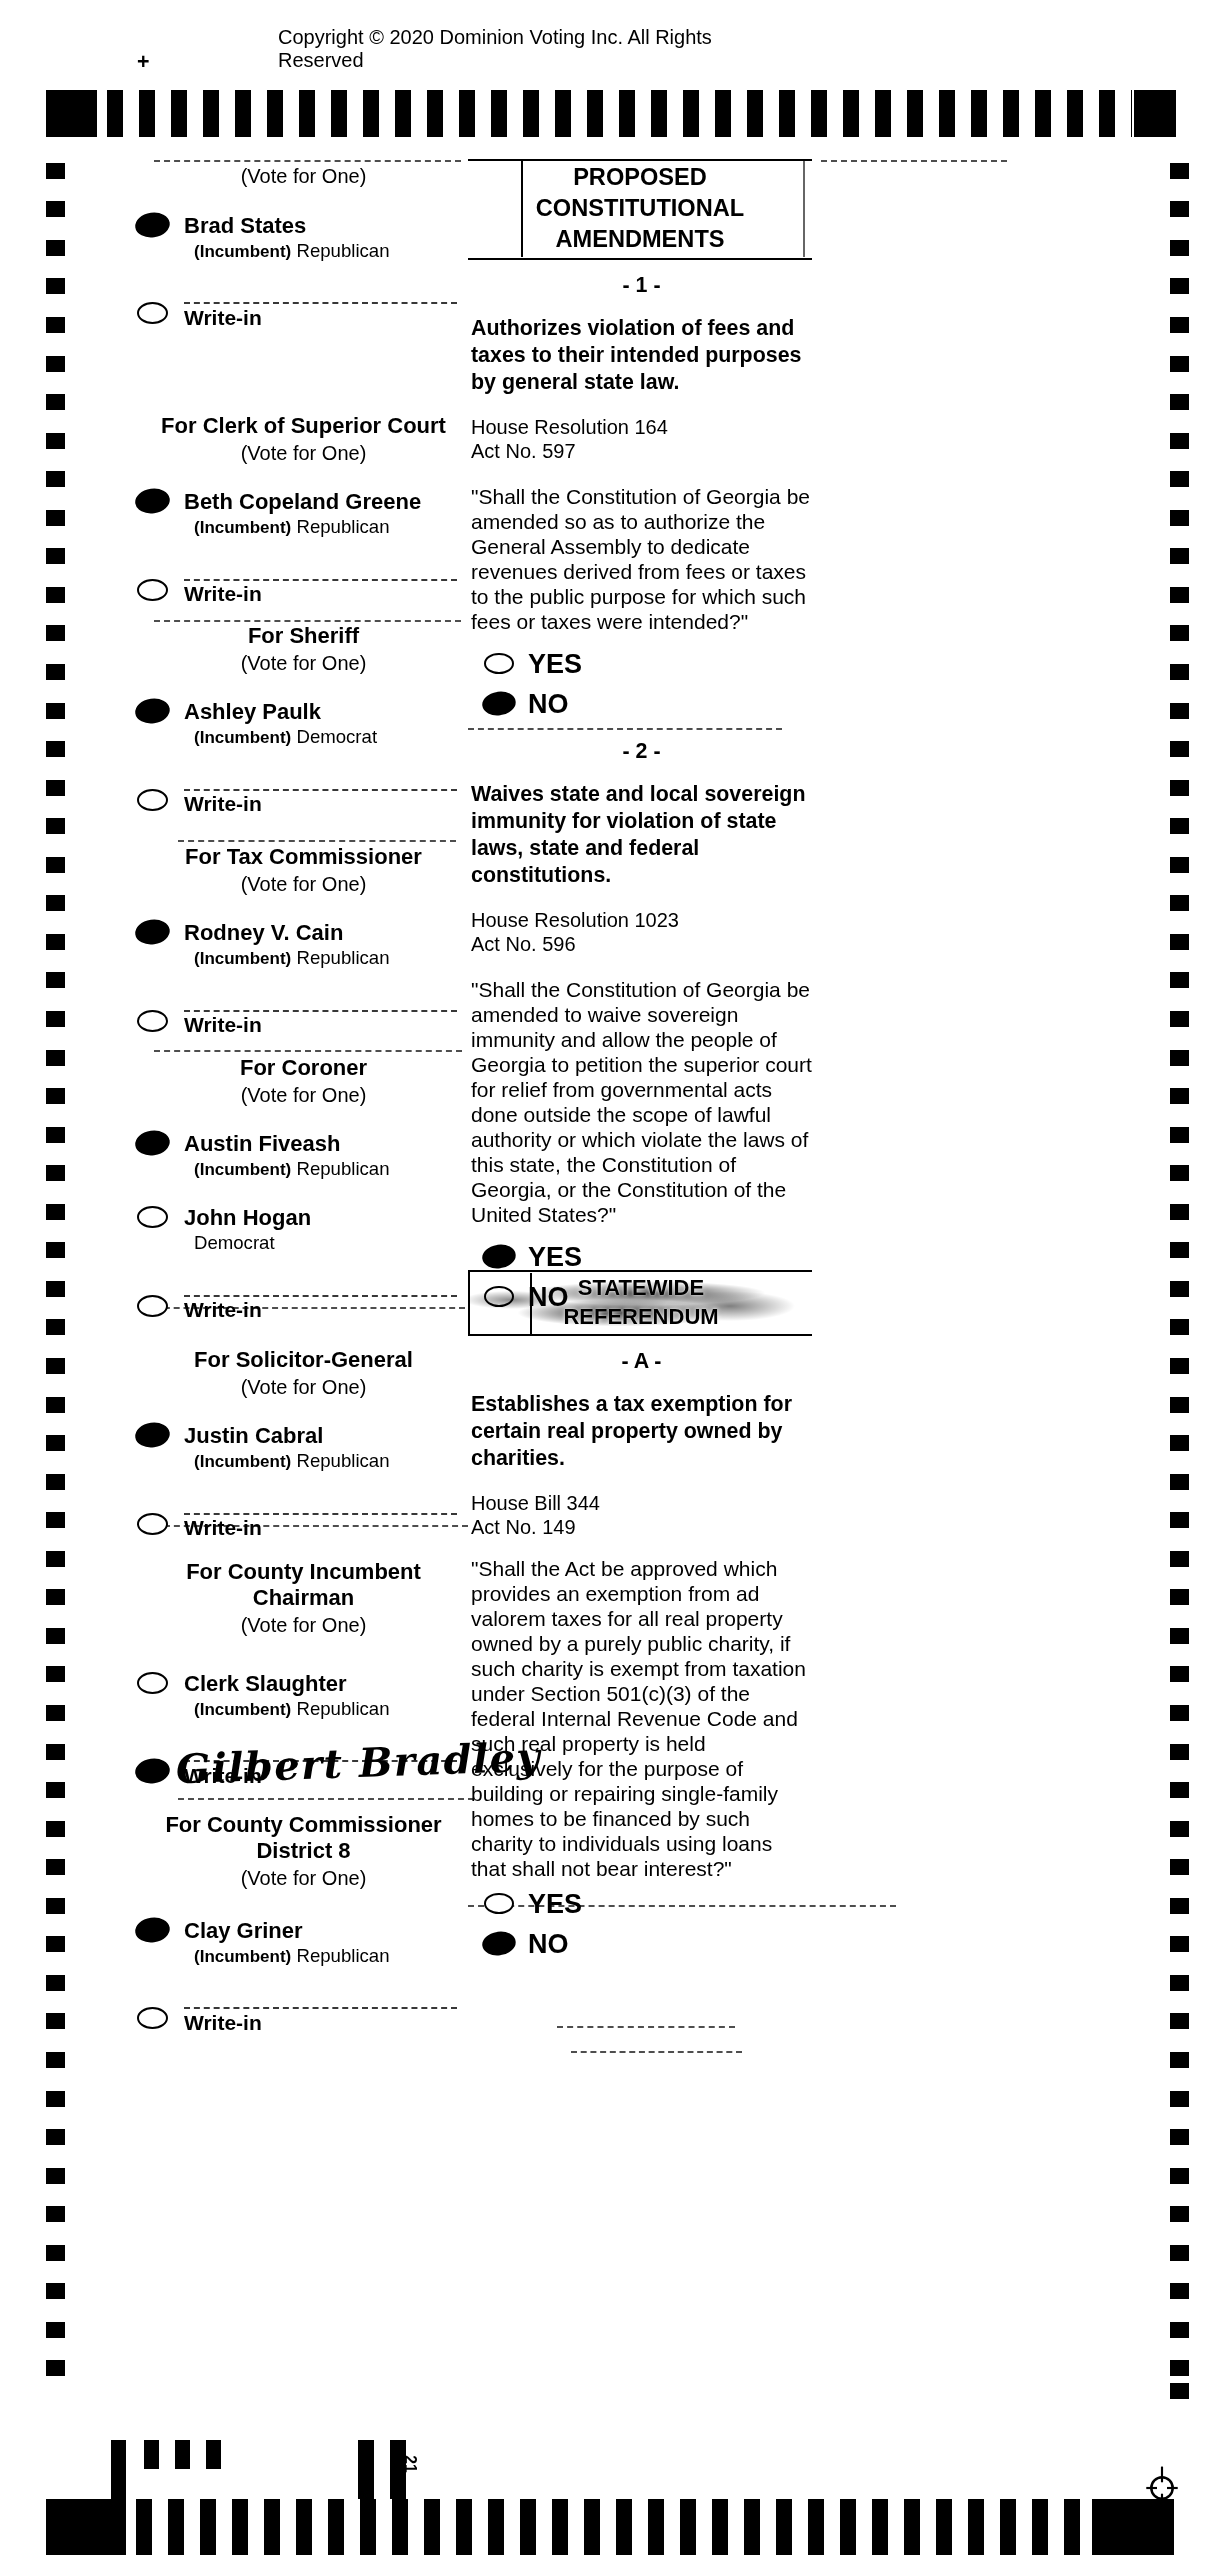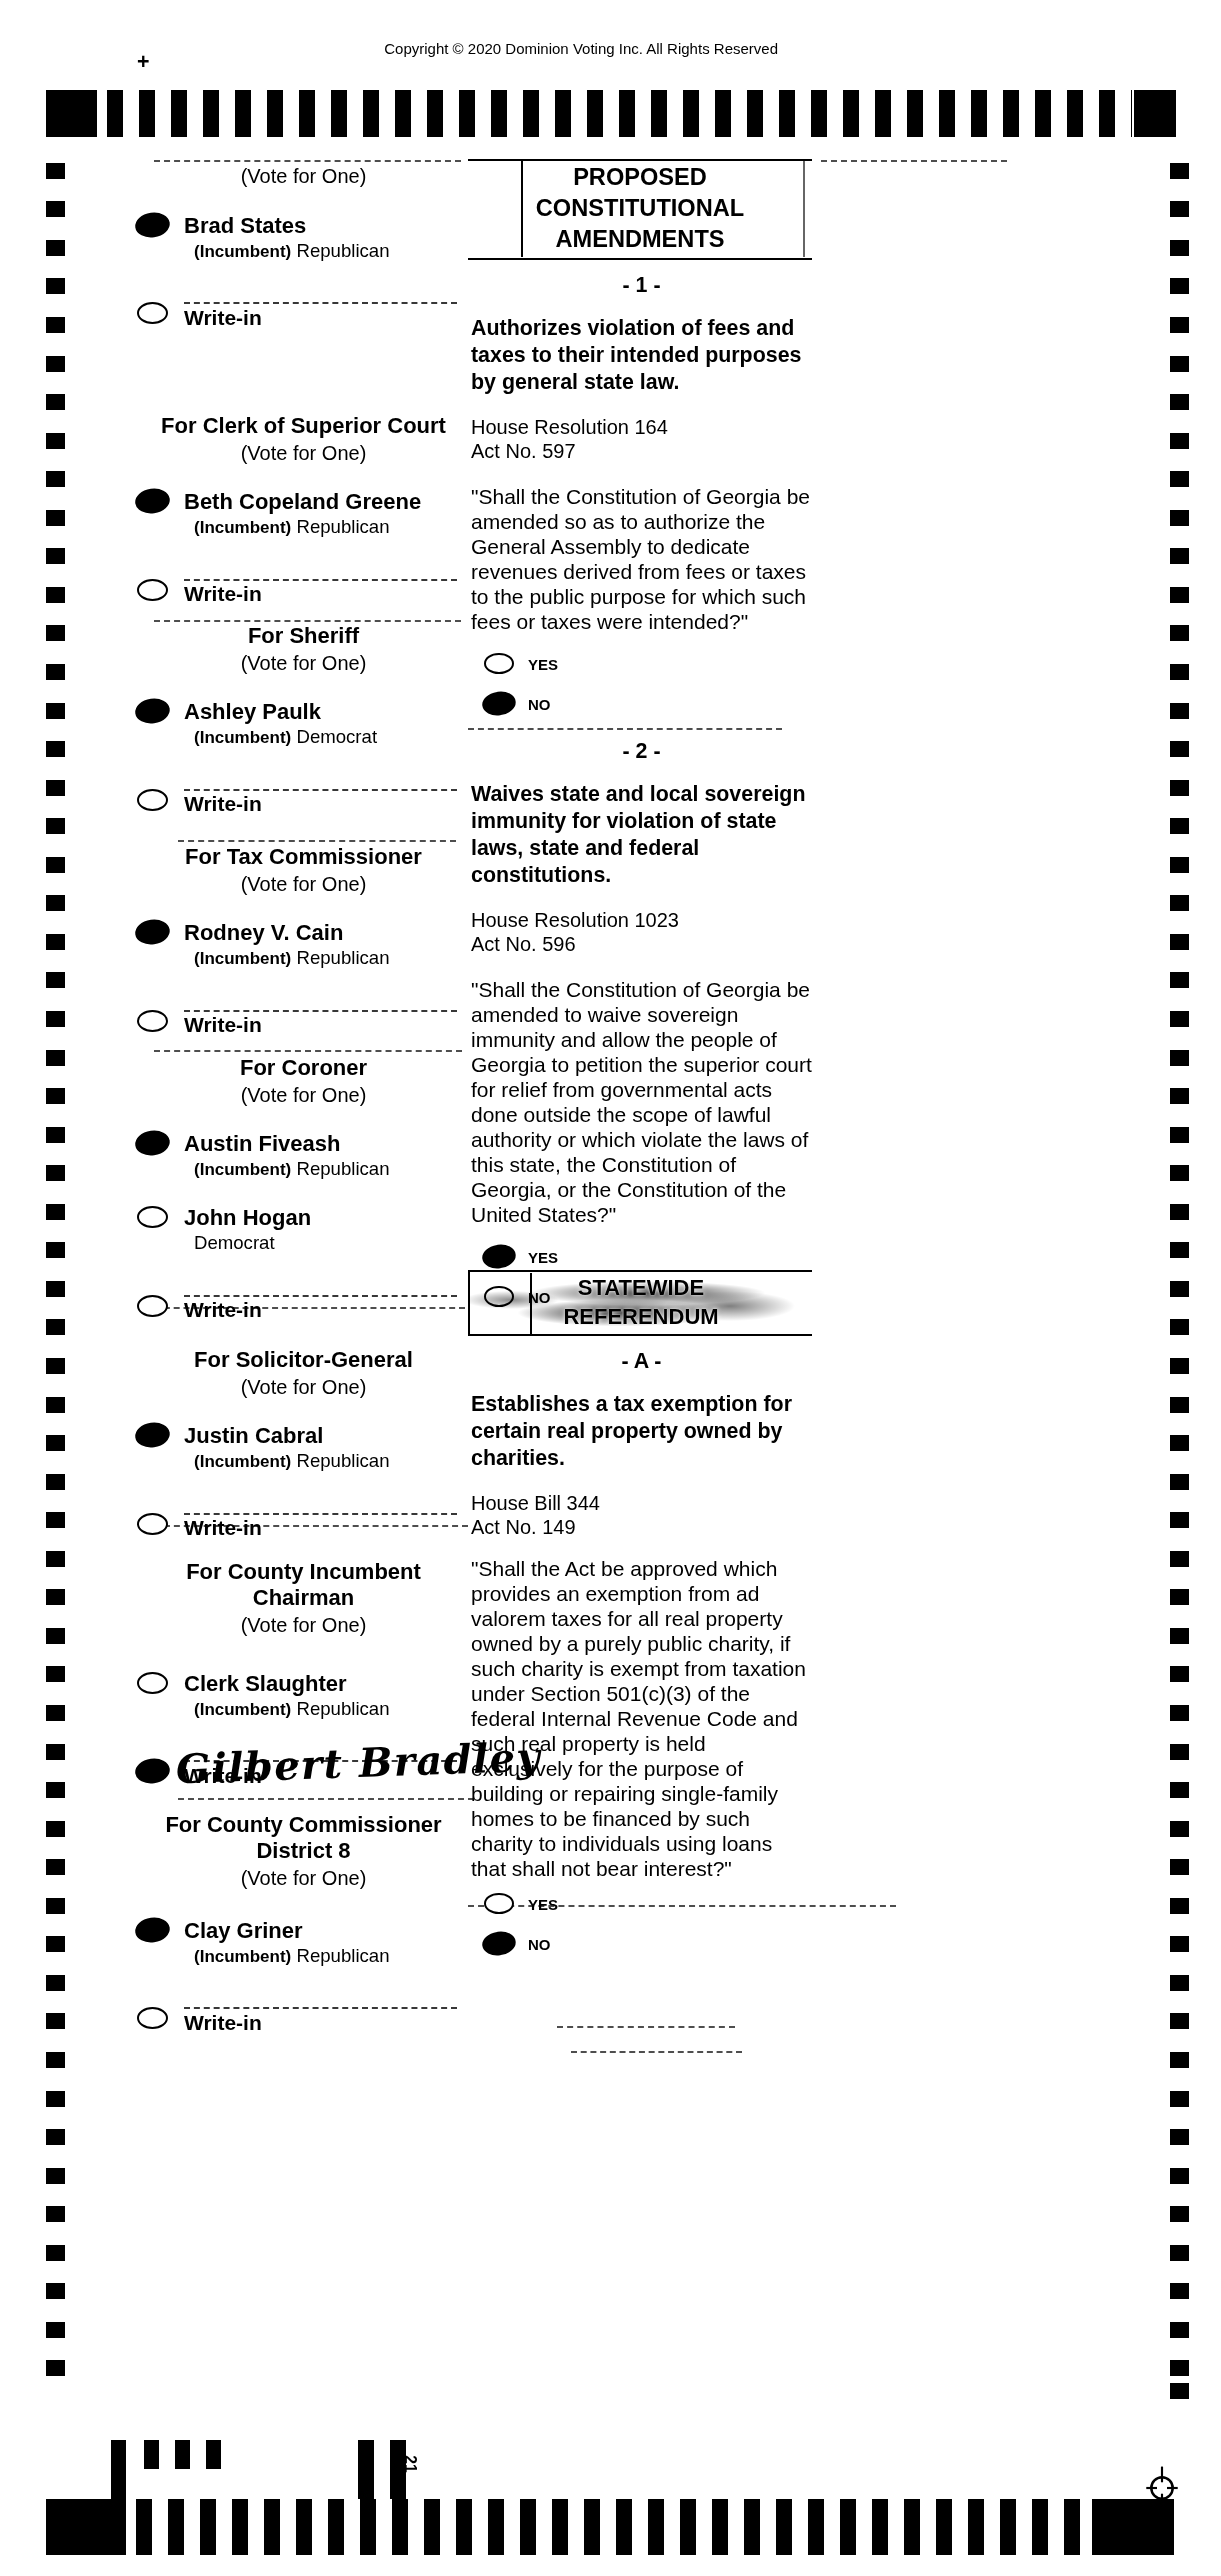--- a/index.html
+++ b/index.html
@@ -5,21 +5,21 @@
   html,body{margin:0;padding:0;background:#fff;}
   .ballot{position:relative;width:1222px;height:2576px;background:#fff;color:#000;
           font-family:"Liberation Sans",sans-serif;overflow:hidden;}
 
   
   .blk{position:absolute;background:#000;}
   .sq{position:absolute;width:18.6px;height:15.7px;background:#000;}
   .bars{position:absolute;background:repeating-linear-gradient(90deg,#000 0 15.7px,transparent 15.7px 32px);}
   .bbar{position:absolute;background:#000;}
   .plus{position:absolute;left:137px;top:50px;font-size:21.4px;font-weight:bold;}
-  .copyright{position:absolute;left:278px;top:40px;width:500px;text-align:right;font-size:15px;}
+  .copyright{position:absolute;left:278px;top:26px;width:500px;text-align:left;font-size:20px;}
 
   
   .dash{position:absolute;border-top:2.1px dashed #141414;opacity:.75;}
   .vtick{position:absolute;width:2.1px;background:#000;}
 
   
   .contest{position:absolute;left:143px;width:321px;}
   .c-title{margin:0;font-weight:bold;font-size:22px;line-height:26.4px;text-align:center;}
   .c-instr{font-size:20px;line-height:23.6px;text-align:center;margin-top:2.1px;}
   .opt{position:relative;margin-top:24px;padding-left:41px;}
@@ -56,21 +56,21 @@
      text-shadow:0 0 5px rgba(255,255,255,.95),0 0 1.4px rgba(255,255,255,.9);}
 
   .measure{position:absolute;left:471px;width:341px;}
   .m-number{text-align:center;font-weight:bold;font-size:21.4px;line-height:21.4px;}
   .m-summary{font-weight:bold;font-size:21.4px;line-height:27px;margin-top:18.6px;}
   .m-auth{font-size:20px;line-height:24px;margin-top:18.6px;}
   .m-question{font-size:21px;line-height:25px;margin-top:21.4px;}
   .m-choices{margin-top:17px;padding-left:13px;}
   .choice{position:relative;padding-left:44px;margin-top:10px;min-height:30px;}
   .choice .oval{position:absolute;left:0;top:2.1px;width:30px;height:21.4px;}
-  .choice .label{font-weight:bold;font-size:15px;line-height:27px;}
+  .choice .label{font-weight:bold;font-size:27px;line-height:27px;}
 
   
   .footer-instruction{position:absolute;left:571px;top:2445px;width:571px;text-align:right;
                       font-weight:bold;font-size:22px;}
   #sheetnum{position:absolute;left:401px;top:2455px;font-size:15.7px;font-weight:bold;transform:rotate(90deg);}
   #crosshair{position:absolute;left:1142px;top:2465px;}
 </style>
 </head>
 <body>
 

